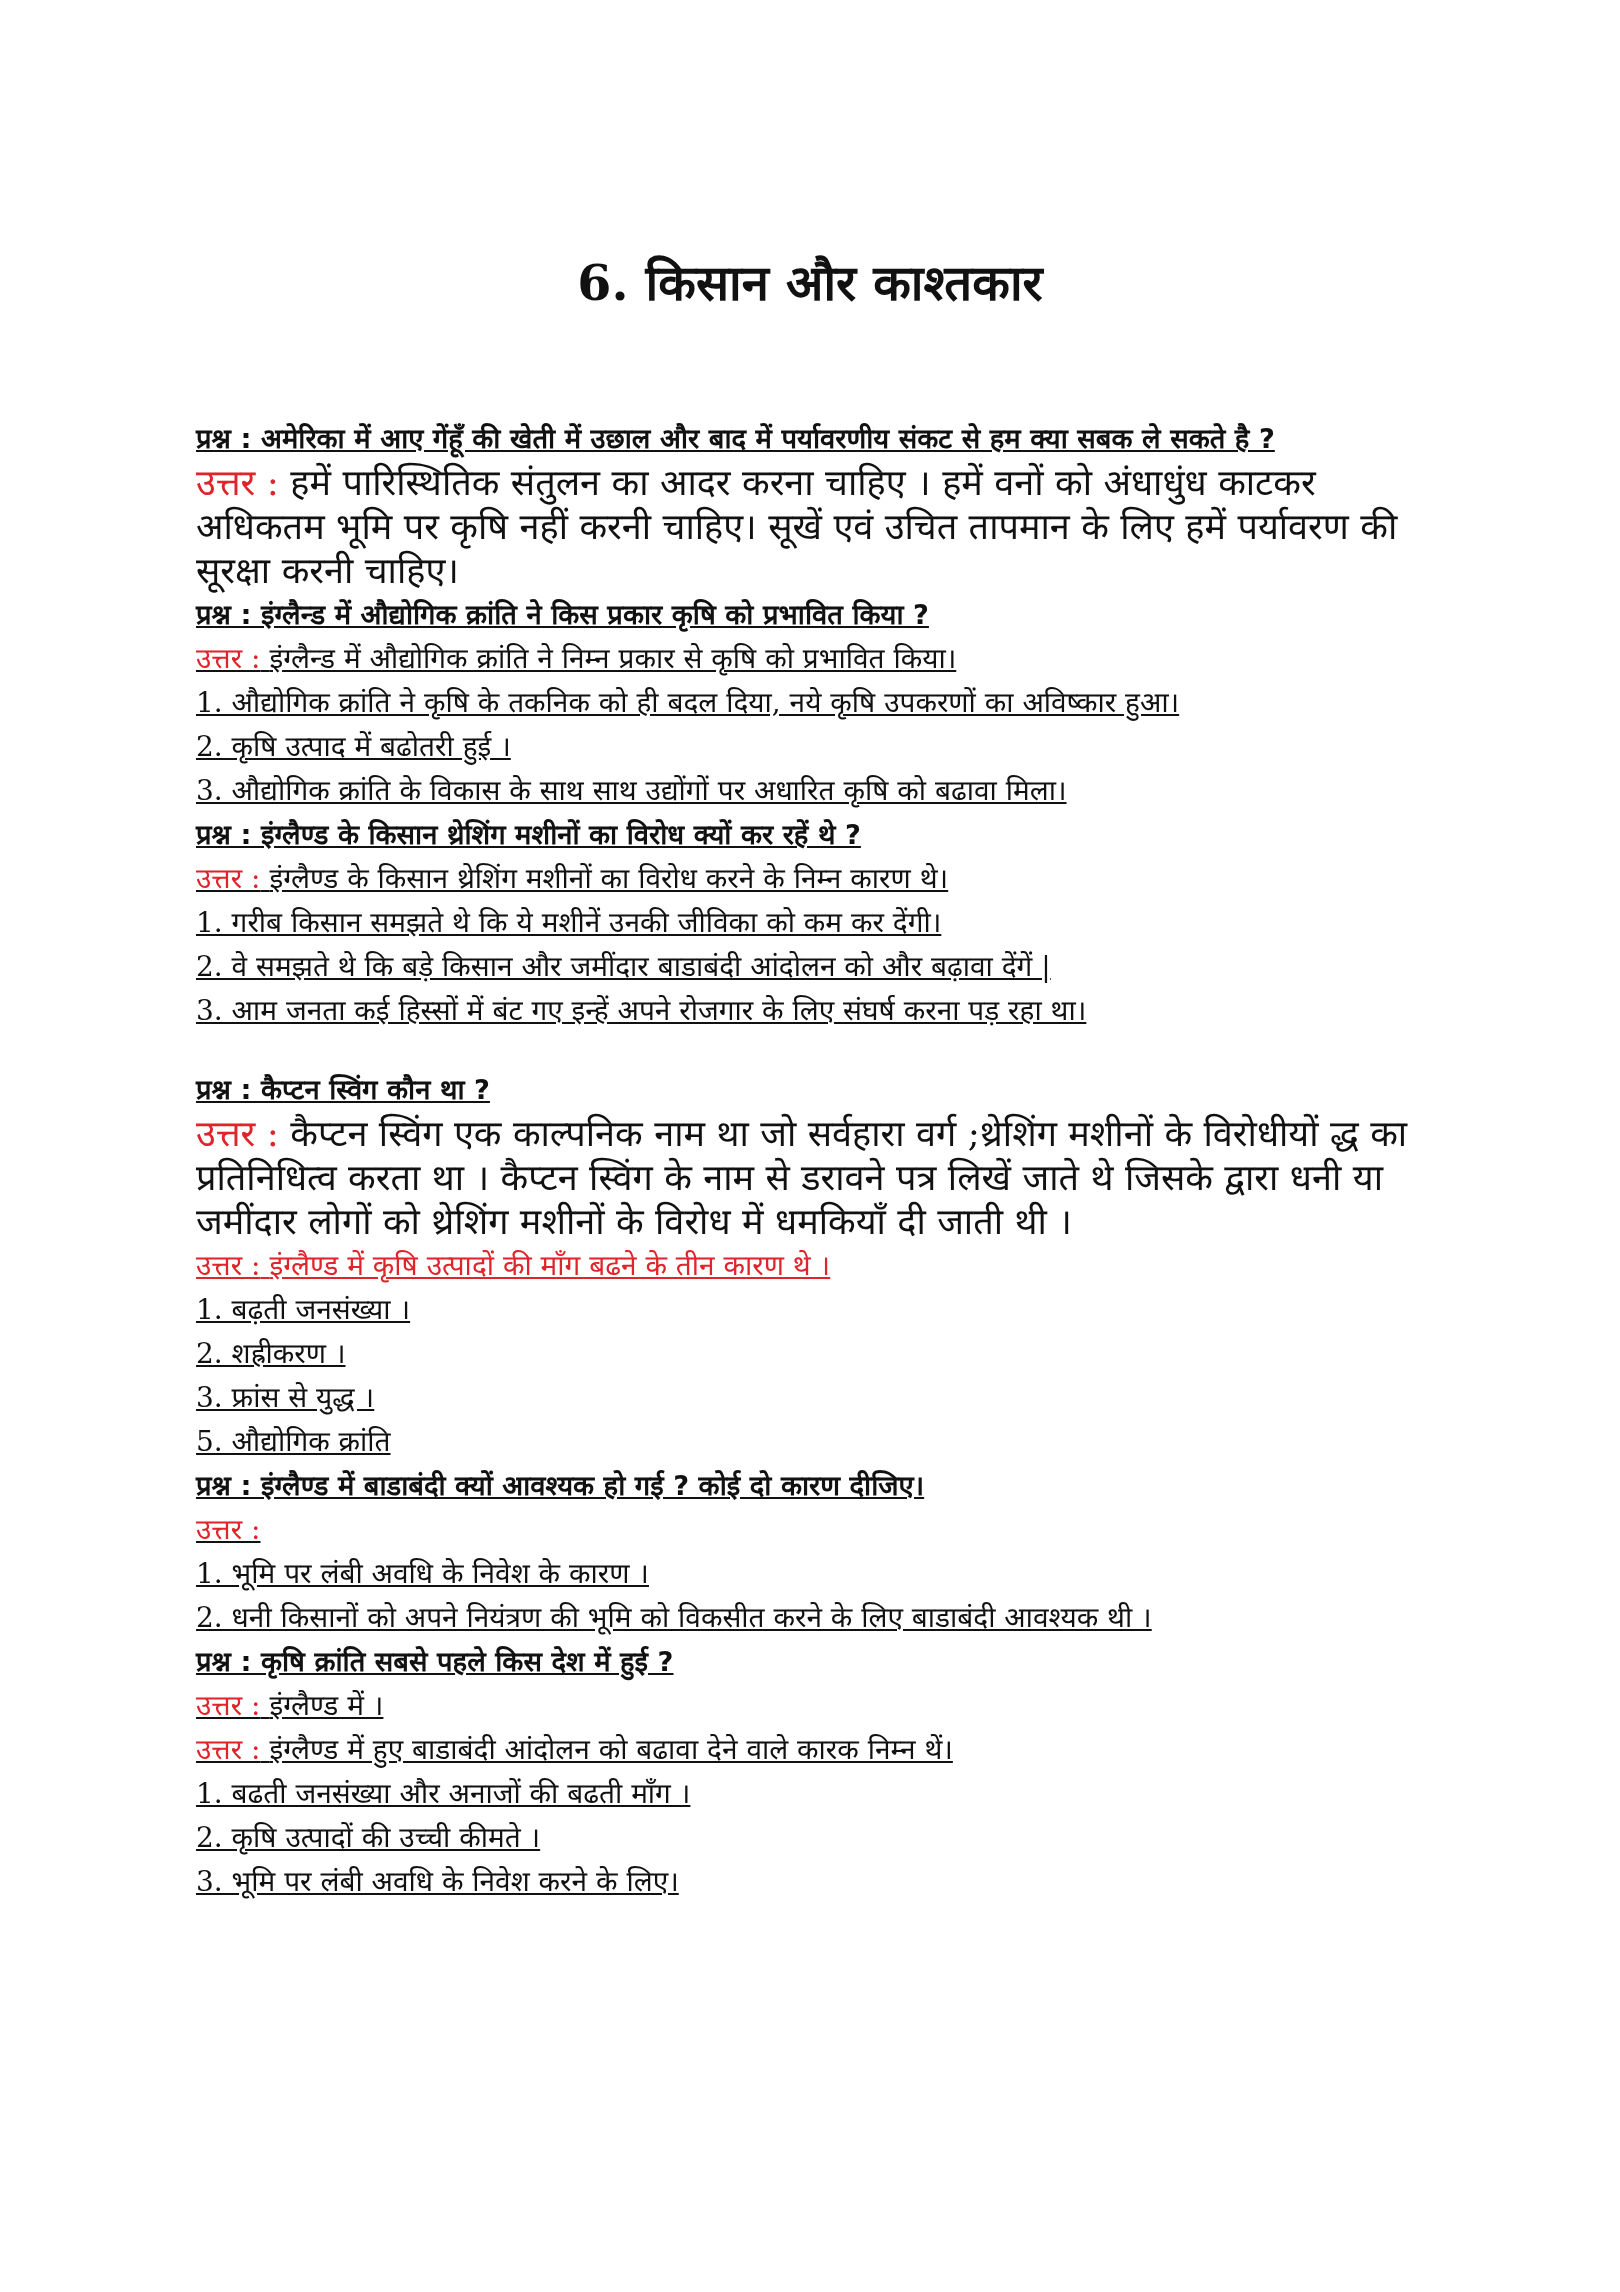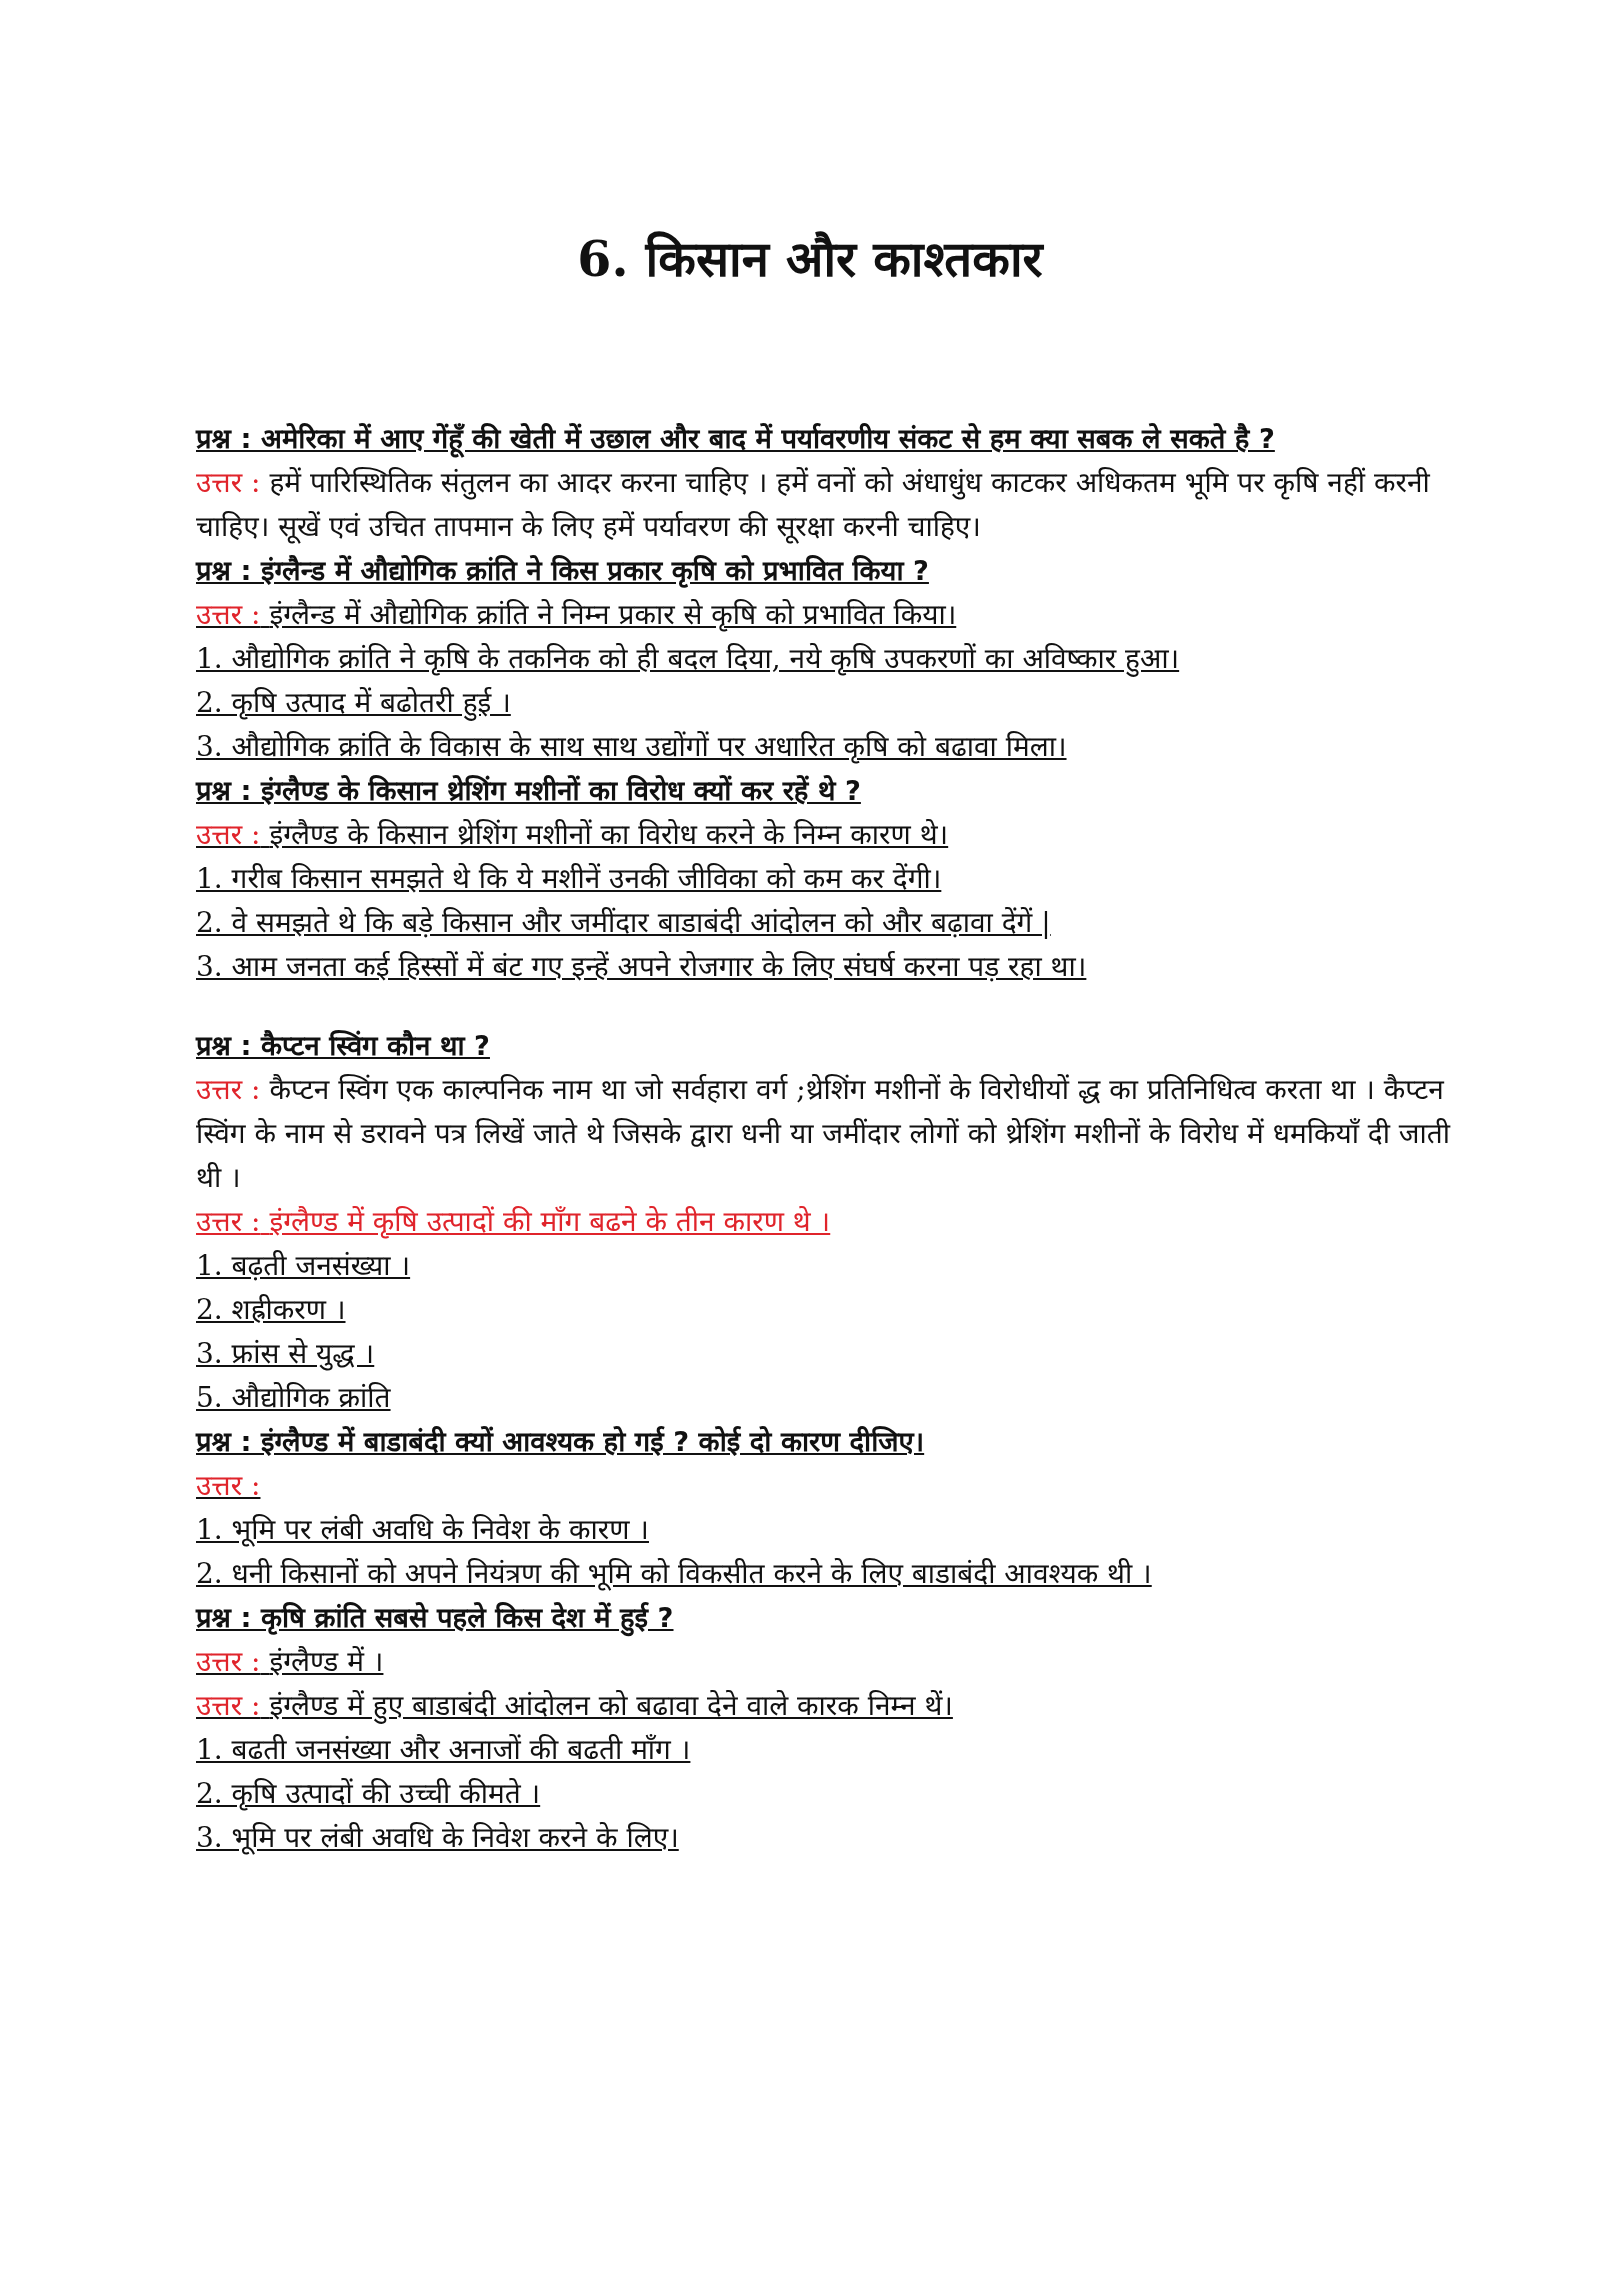--- a/index.html
+++ b/index.html
@@ -1,27 +1,27 @@
 <!DOCTYPE html>
 <html><head>
 <meta charset="utf-8">
 <style>
   html, body { margin: 0; padding: 0; background: #ffffff; }
   body { width: 1620px; height: 2293px; position: relative; overflow: hidden;
          font-family: "DejaVu Serif", "Liberation Serif", serif; color: #111; }
-  .title { position: absolute; top: 224px; left: 0; width: 1620px; text-align: center;
+  .title { position: absolute; top: 248px; left: 0; width: 1620px; text-align: center;
            font-size: 49px; font-weight: bold; letter-spacing: 0px; }
   .content { position: absolute; left: 196px; top: 417px; width: 1255px; }
   .line { font-size: 28px; line-height: 44px; white-space: nowrap; text-decoration: underline; }
   .q { font-weight: bold; font-family: "DejaVu Sans", "Liberation Sans", sans-serif; font-size: 27.4px; }
   .q.wrap { white-space: normal; }
   .ans-label { color: #e0242b; }
   .red { color: #e0242b; }
   .gap { height: 35px; }
-  .para { font-size: 28px; line-height: 44px; white-space: normal; }
+  .para { font-size: 36px; line-height: 44px; white-space: normal; }
 </style>
 </head>
 <body>
 
 <div class="title">6. किसान और काश्तकार</div>
 
 <div class="content">
 
   <div>
     <div class="line q wrap">प्रश्न : अमेरिका में आए गेंहूँ की खेती में उछाल और बाद में पर्यावरणीय संकट से हम क्या सबक ले सकते है ?</div>

